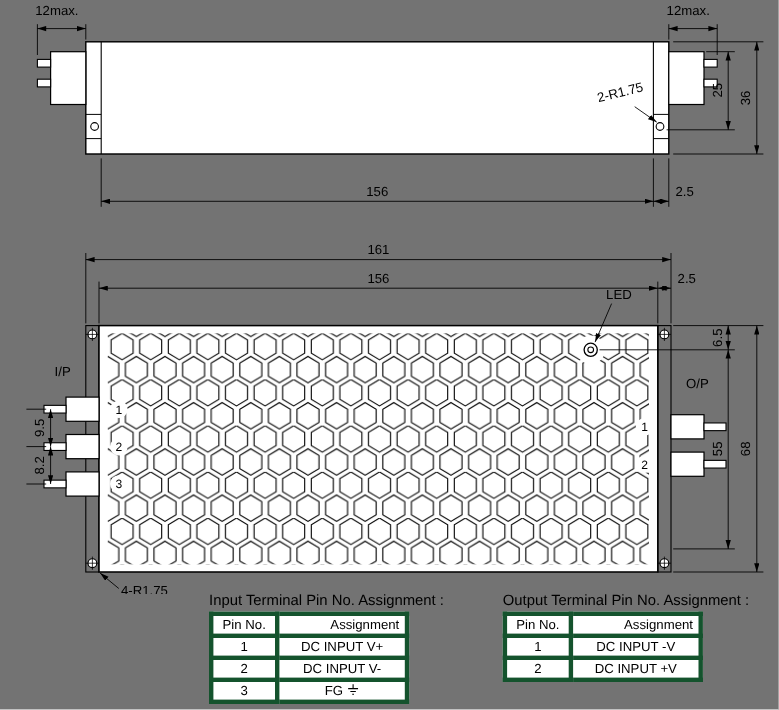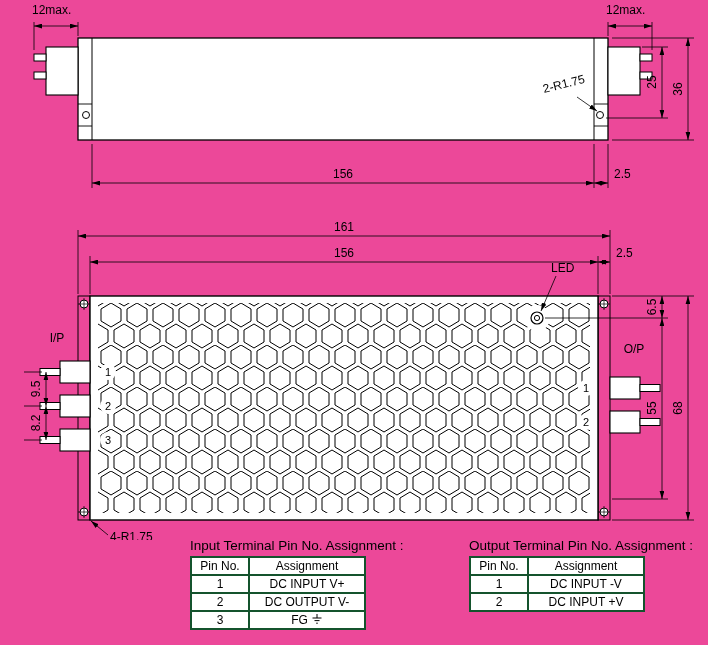--- a/index.html
+++ b/index.html
@@ -1,39 +1,39 @@
 <!DOCTYPE html>
 <html><head>
 <meta charset="utf-8">
 <style>
   html,body{margin:0;padding:0;background:#fff;}
   .canvas{
     position:relative;
     width:708px;
     height:645px;
-    background:#ec4899;
+    background:#737373;
     font-family:"Liberation Sans", sans-serif;
     color:#000;
     overflow:hidden;
   }
   .canvas > svg{position:absolute;left:0;top:0;}
   svg .geo{stroke:#000;fill:none;}
   svg .dim{stroke:#000;stroke-width:0.8;fill:none;}
   svg .lbl{fill:#000;stroke:none;font-size:12px;font-family:"Liberation Sans",sans-serif;}
   svg .lbl.small{font-size:11px;}
   .pintable{position:absolute;font-size:12px;}
   .tbl-title{font-size:13.5px;margin:0 0 3px 0;white-space:nowrap;text-align:right;}
   .pintable table{border-collapse:collapse;background:#fff;}
   .pintable th,.pintable td{
-    border:2px solid #14532d;
+    border:4px solid #14532d;
     height:16px;line-height:16px;
     padding:0 5px;font-weight:400;font-size:12px;white-space:nowrap;
   }
   .pintable .c1{width:46px;text-align:center;}
-  .pintable .c2{width:104px;text-align:center;}
+  .pintable .c2{width:104px;text-align:right;}
   .pintable td.pin{text-align:center;}
   .pintable td.asgn{text-align:center;}
   .gnd{vertical-align:-1px;margin-left:3px;}
 </style>
 </head>
 <body>
 
 <div class="canvas">
 
   <svg width="708" height="540" viewBox="0 0 708 540">
@@ -258,35 +258,35 @@
           <th class="c2">Assignment</th>
         </tr>
       </thead>
       <tbody>
         <tr>
           <td class="pin">1</td>
           <td class="asgn">DC INPUT V+</td>
         </tr>
         <tr>
           <td class="pin">2</td>
-          <td class="asgn">DC OUTPUT V-</td>
+          <td class="asgn">DC INPUT V-</td>
         </tr>
         <tr>
           <td class="pin">3</td>
           <td class="asgn">
             <span>FG</span><svg class="gnd" width="12" height="12" viewBox="0 0 12 12">
                 <path d="M6 1 V5 M1.5 5 H10.5 M3.5 7.6 H8.5 M5.2 10.2 H6.8" stroke="#000" stroke-width="1" fill="none"></path>
               </svg>
           </td>
         </tr>
       </tbody>
     </table>
   </section>
 
-  <section class="pintable" style="left:447px;top:538px;padding-left:22px;">
+  <section class="pintable" style="left:435px;top:538px;padding-left:22px;">
     <div class="tbl-title">Output Terminal Pin No.  Assignment :</div>
     <table>
       <thead>
         <tr>
           <th class="c1">Pin No.</th>
           <th class="c2">Assignment</th>
         </tr>
       </thead>
       <tbody>
         <tr>

